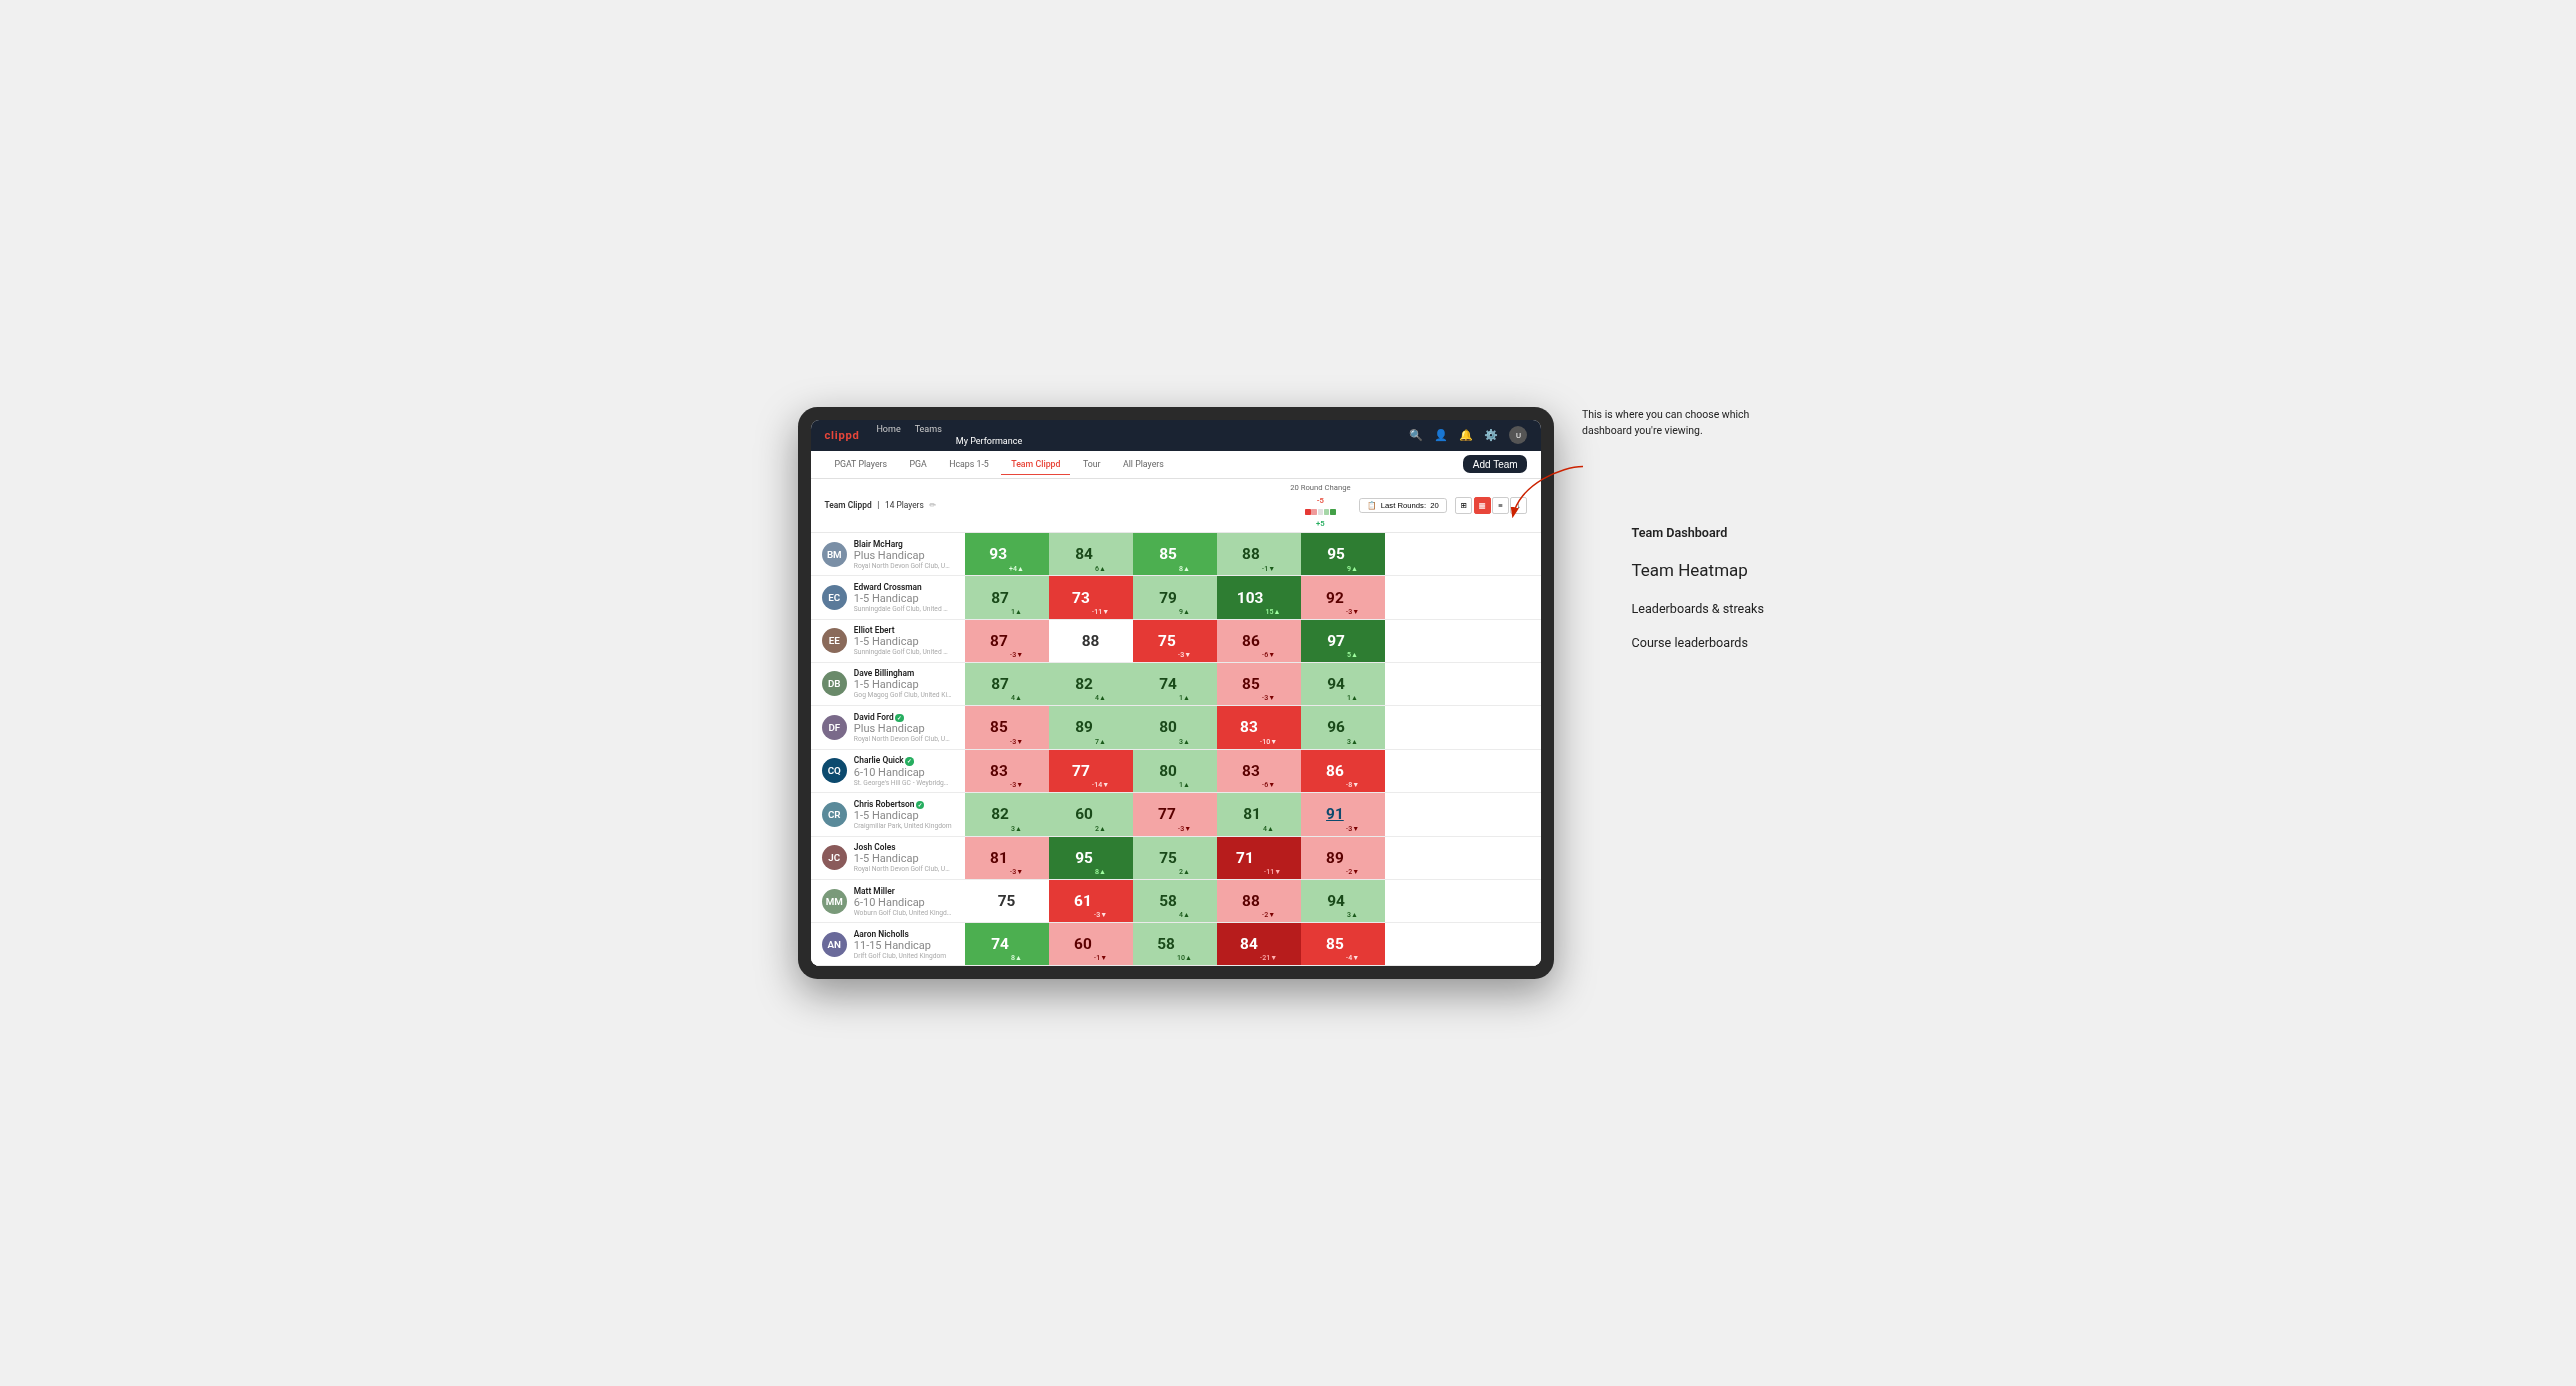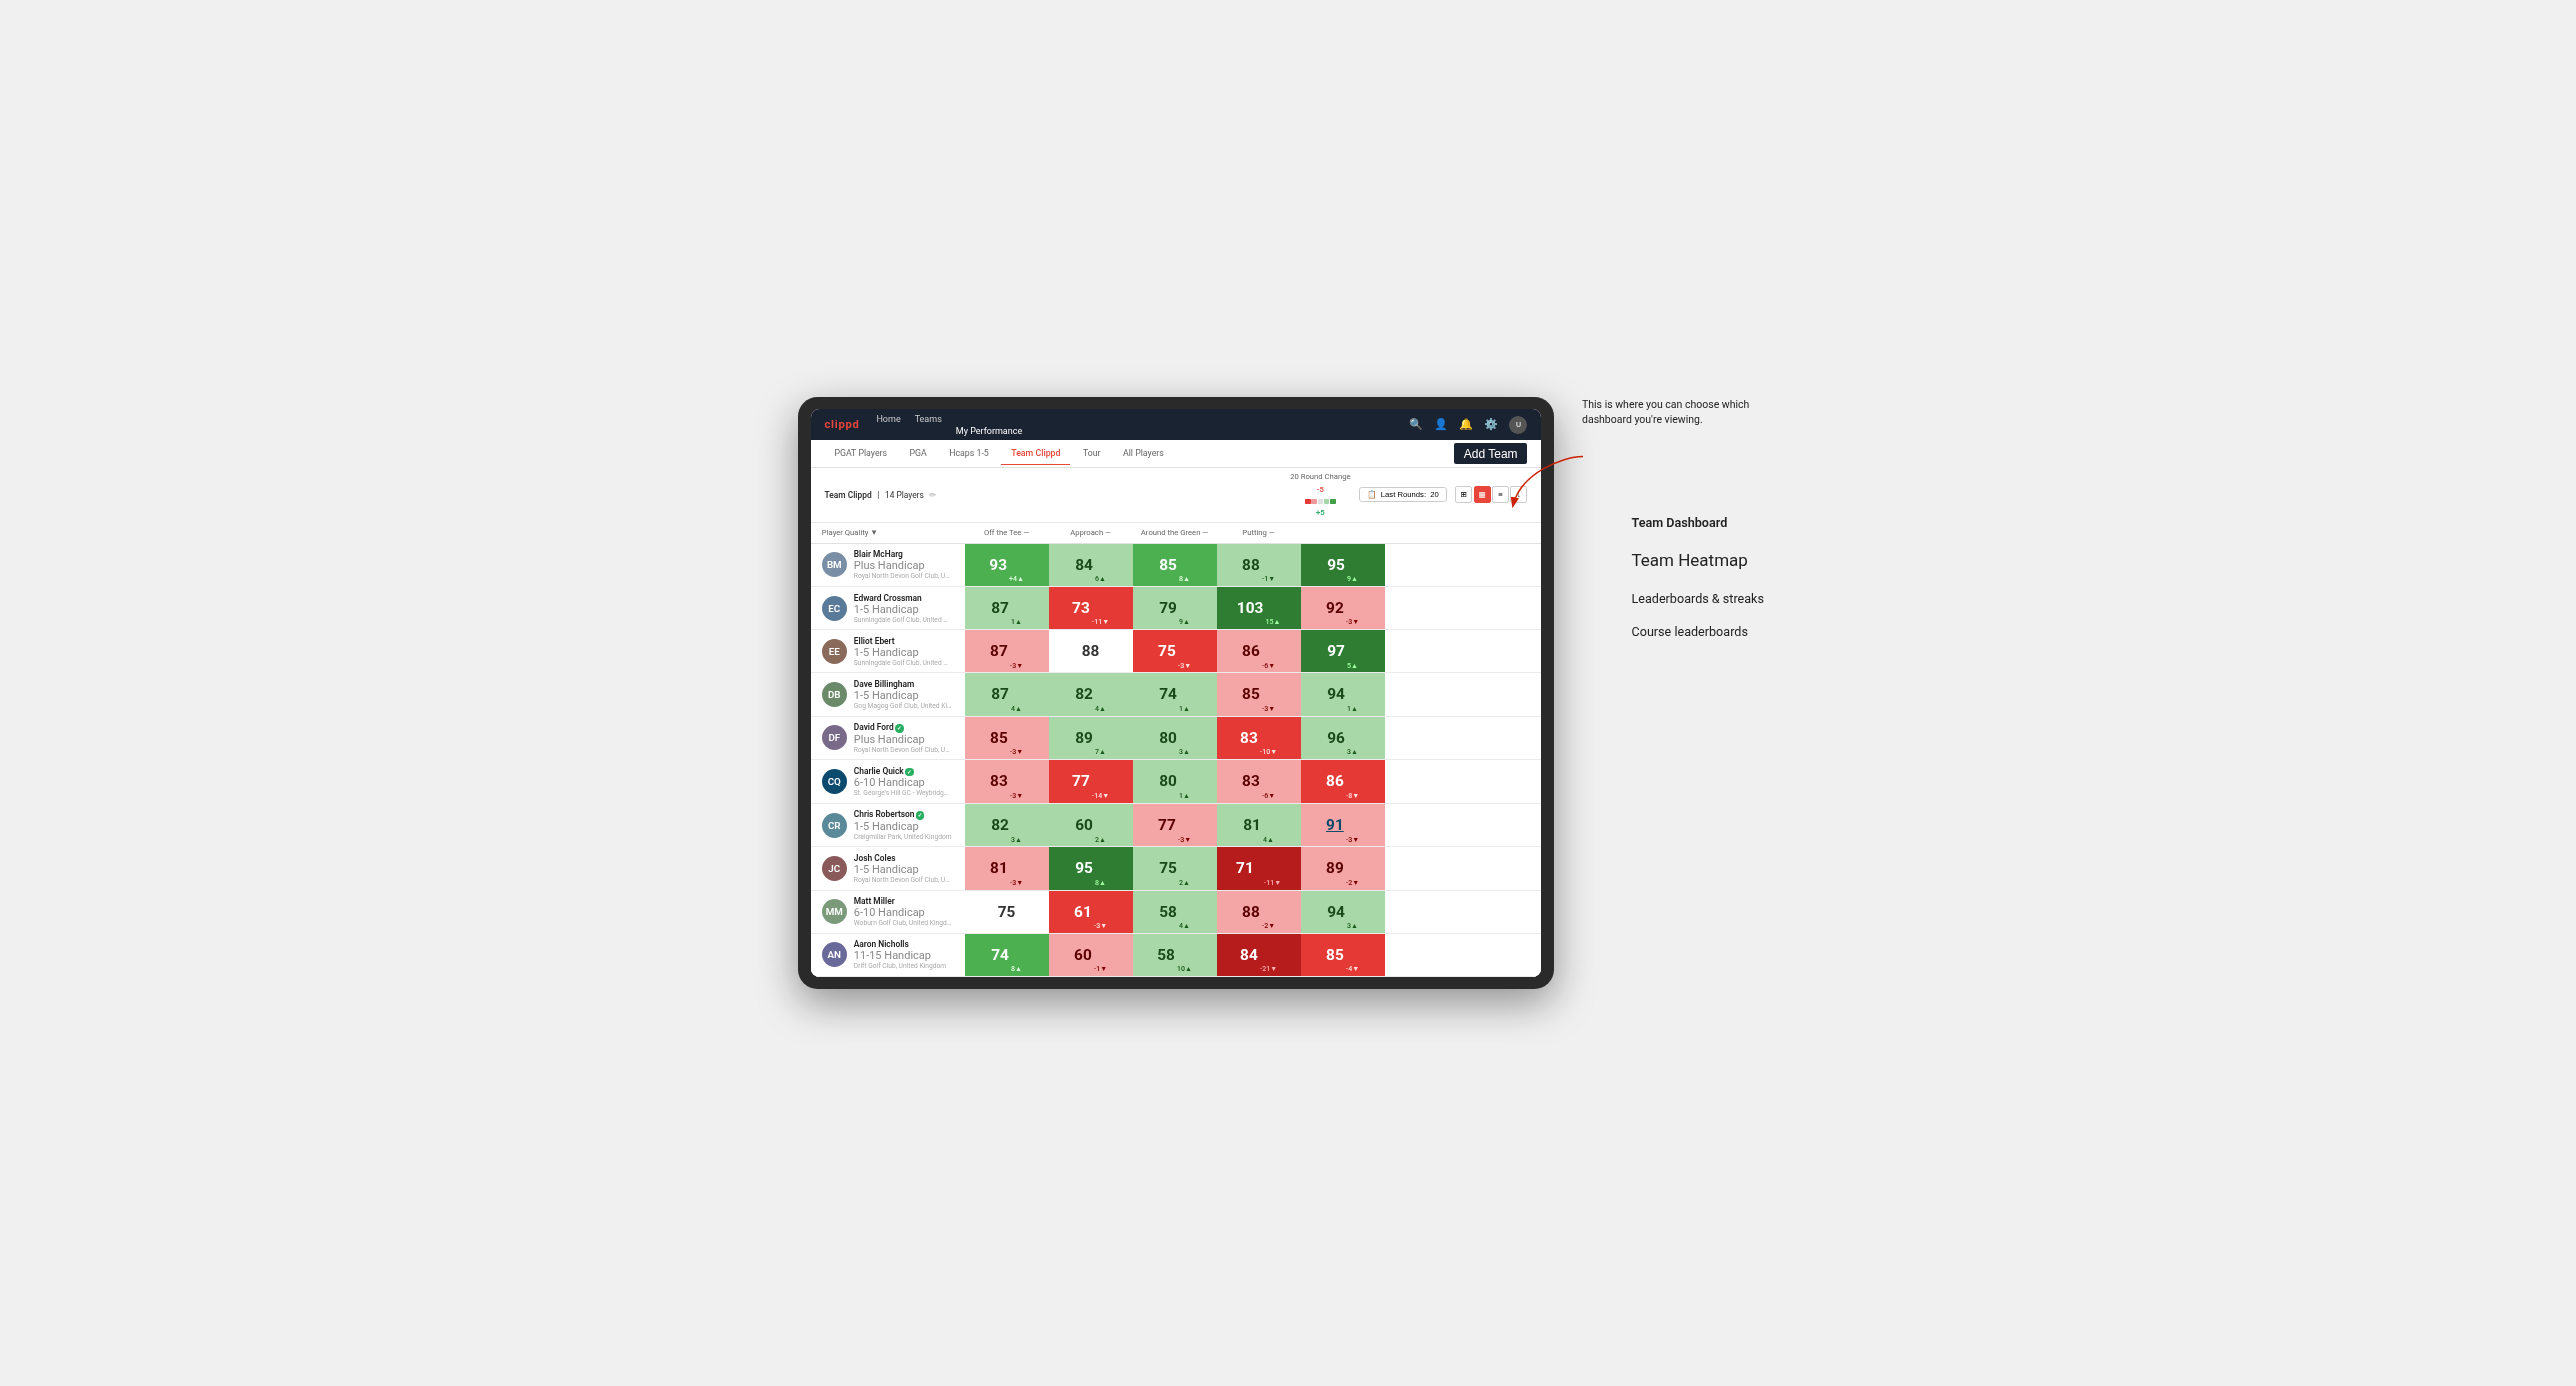--- a/index.html
+++ b/index.html
@@ -145,22 +145,22 @@
       border-bottom: 1.4px solid #e8463a;
       font-weight: 500;
     }
 
     .add-team-btn {
       margin-left: auto;
       background: #1a2332;
       color: #fff;
       border: none;
       padding: 3.5px 9.8px;
-      border-radius: 2px;
-      font-size: 12px;
+      border-radius: 7px;
+      font-size: 10px;
       cursor: pointer;
     }
 
     
     .sub-header {
       background: #fff;
       display: flex;
       align-items: center;
       padding: 4.2px 14px;
       border-bottom: 0.7px solid #e8e8e8;
@@ -417,27 +417,20 @@
           <div class="view-icons">
             <button class="view-icon-btn">⊞</button>
             <button class="view-icon-btn active">▦</button>
             <button class="view-icon-btn">≡</button>
             <button class="view-icon-btn">↓</button>
           </div>
         </div>
       </div>
 
       <div class="data-table">
-        <div class="table-header">
-          <div class="col-header player">Player Quality ▼</div>
-          <div class="col-header">Off the Tee —</div>
-          <div class="col-header">Approach —</div>
-          <div class="col-header">Around the Green —</div>
-          <div class="col-header">Putting —</div>
-        </div>
 
         <div id="table-body">
             <div class="table-row">
               <div class="player-cell">
     <div class="player-avatar" style="background:#7a8fa6;">
       BM
     </div>
     <div class="player-info">
       <span class="player-name">Blair McHarg</span>
       <span class="player-handicap">Plus Handicap</span>

